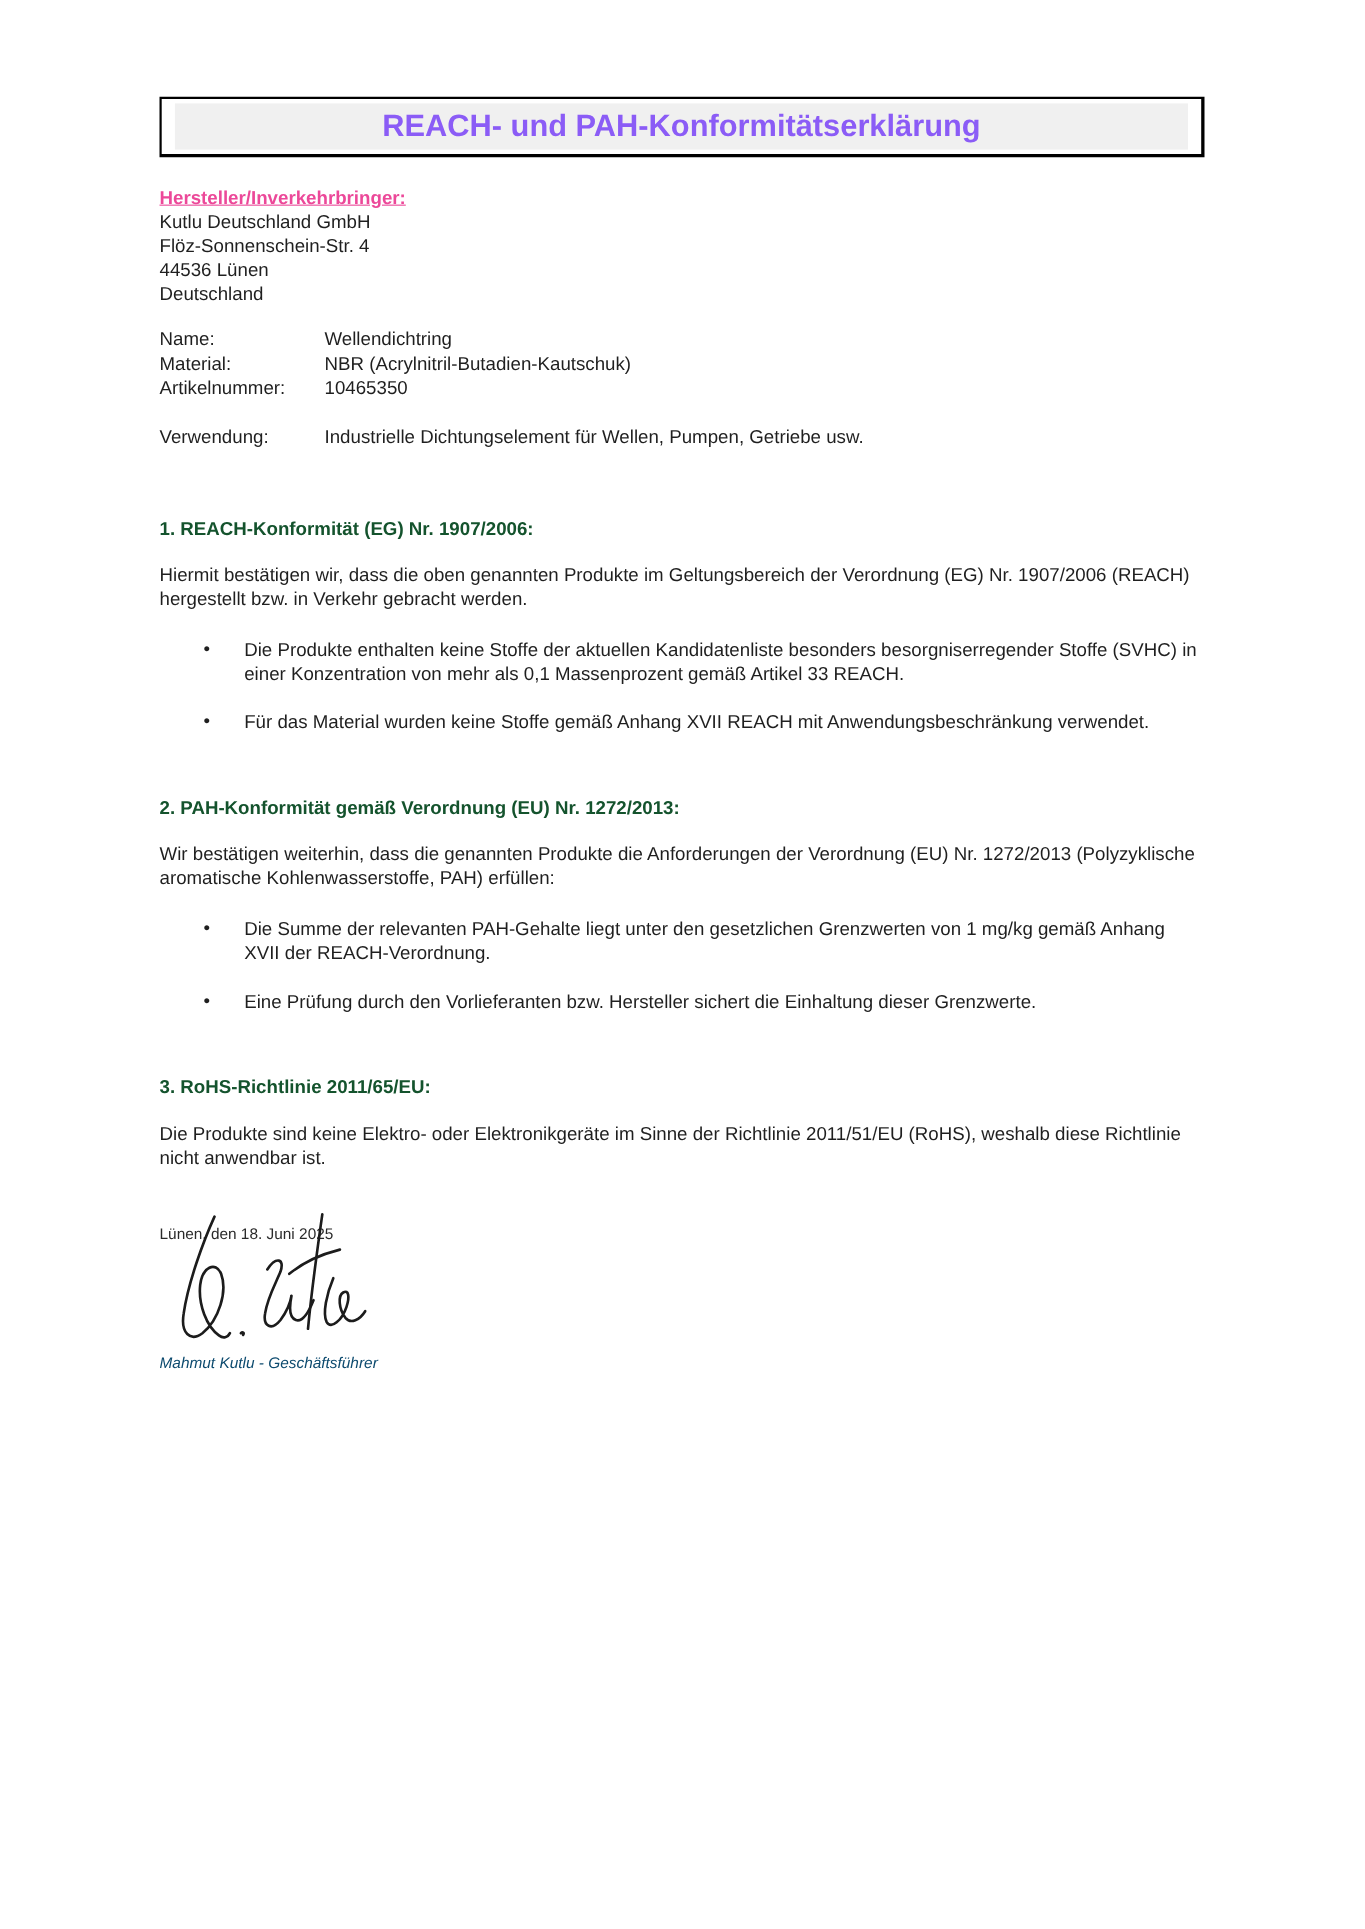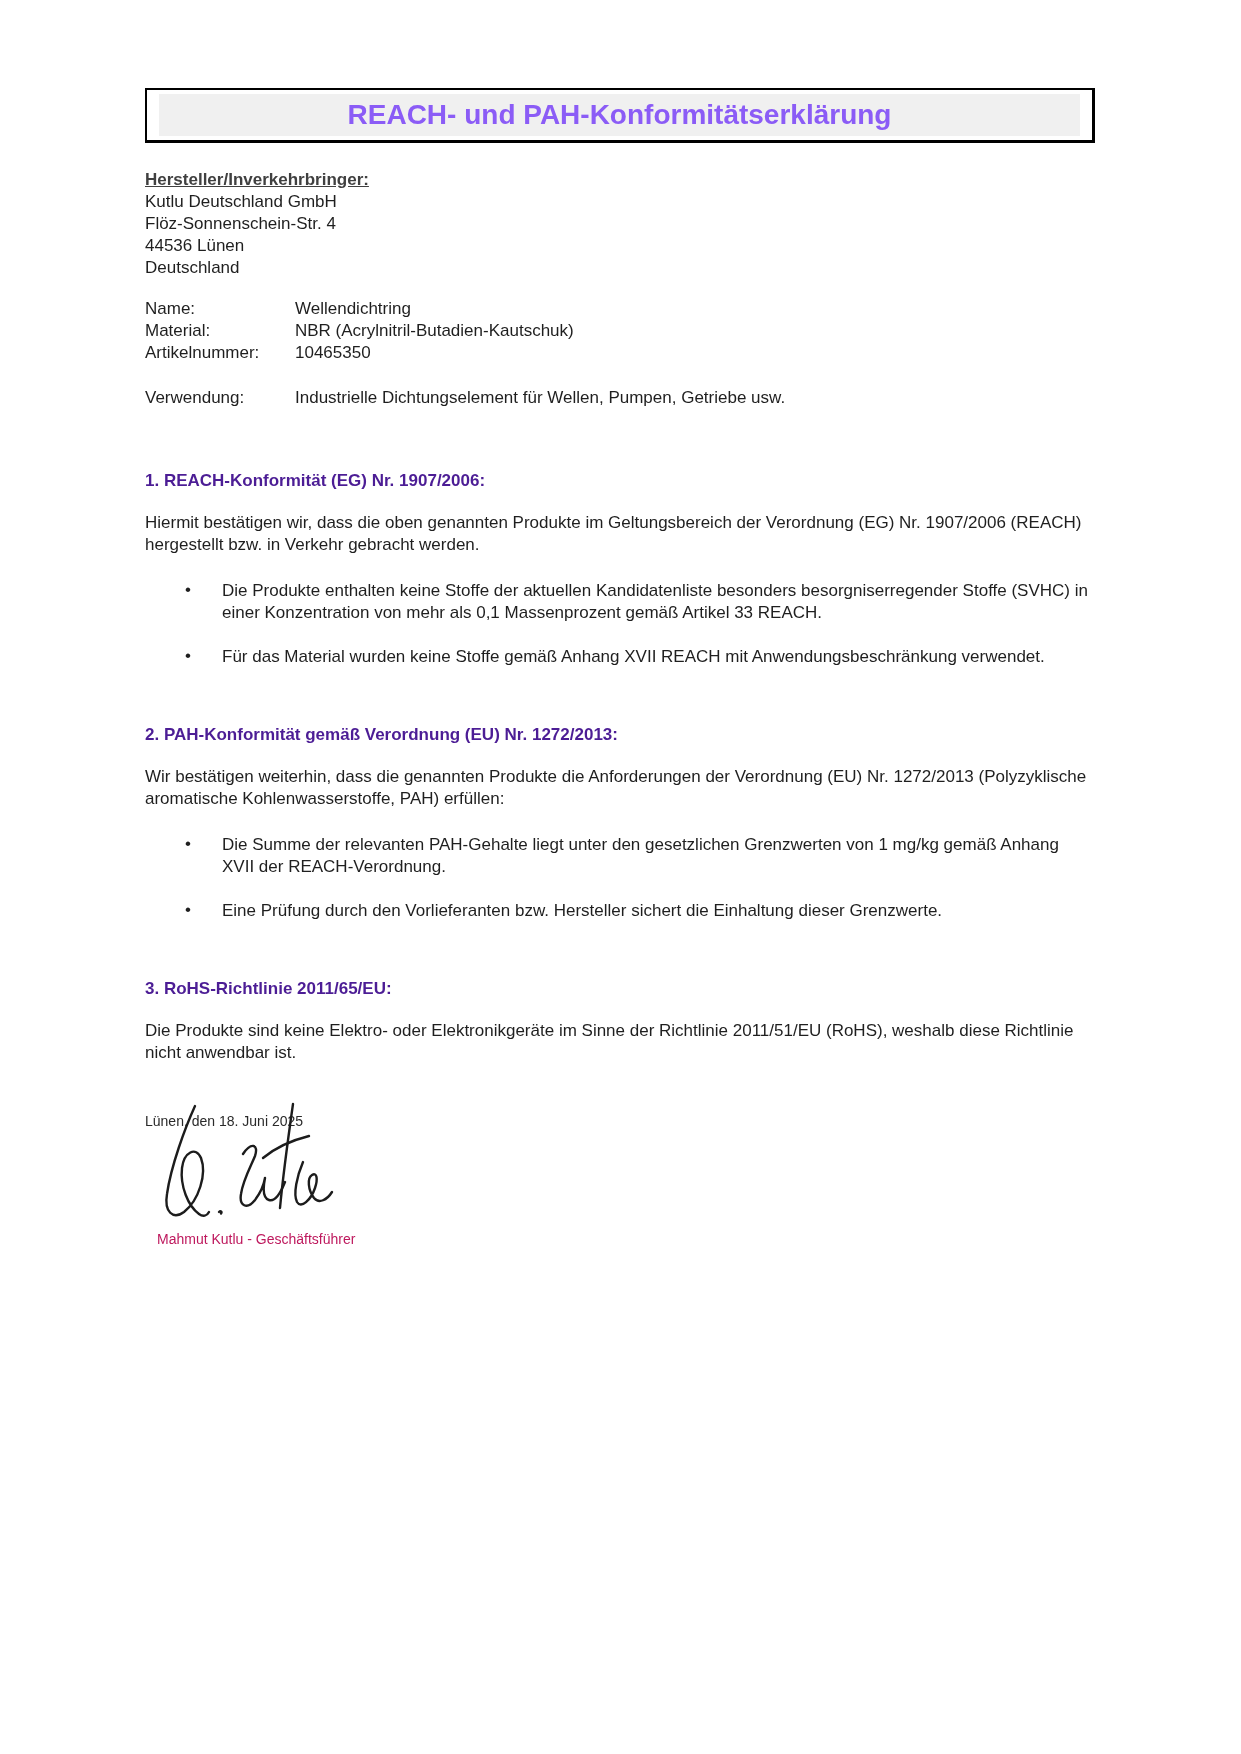--- a/index.html
+++ b/index.html
@@ -34,32 +34,32 @@
     font-size: 28px;
     line-height: 34px;
     font-weight: bold;
     color: #8b5cf6;
     padding: 4px 0;
   }
   
   .mfr-heading {
     font-weight: bold;
     text-decoration: underline;
-    color: #404040;
+    color: #ec4899;
   }
   
   .kv-rows { margin-top: 19px; }
   .kv-row { display: flex; }
   .kv-label { width: 150px; flex: 0 0 150px; }
   .kv-value { flex: 1; }
   .usage-row { margin-top: 23px; }
   
   .section-heading {
     font-weight: bold;
-    color: #4c1d95;
+    color: #14532d;
     margin-top: 56px;
   }
   .section-heading.first { margin-top: 61px; }
   .section-body { margin-top: 20px; }
   ul.bullets {
     list-style: none;
     margin: 24px 0 0 0;
     padding: 0 0 0 77px;
   }
   ul.bullets li {
@@ -85,25 +85,26 @@
     line-height: 18px;
     color: #2a2a2a;
   }
   .sig-svg {
     position: absolute;
     left: 6px;
     top: -10px;
   }
   .sig-name {
     position: absolute;
-    left: 12px;
+    left: 0;
     top: 118px;
     font-size: 14px;
     line-height: 18px;
-    color: #be185d;
+    color: #0c4a6e;
+    font-style: italic;
   }
 </style>
 </head>
 <body>
 
 <div class="page">
 
   <div class="title-box">
     <div class="title-inner">REACH- und PAH-Konformitätserklärung</div>
   </div>

